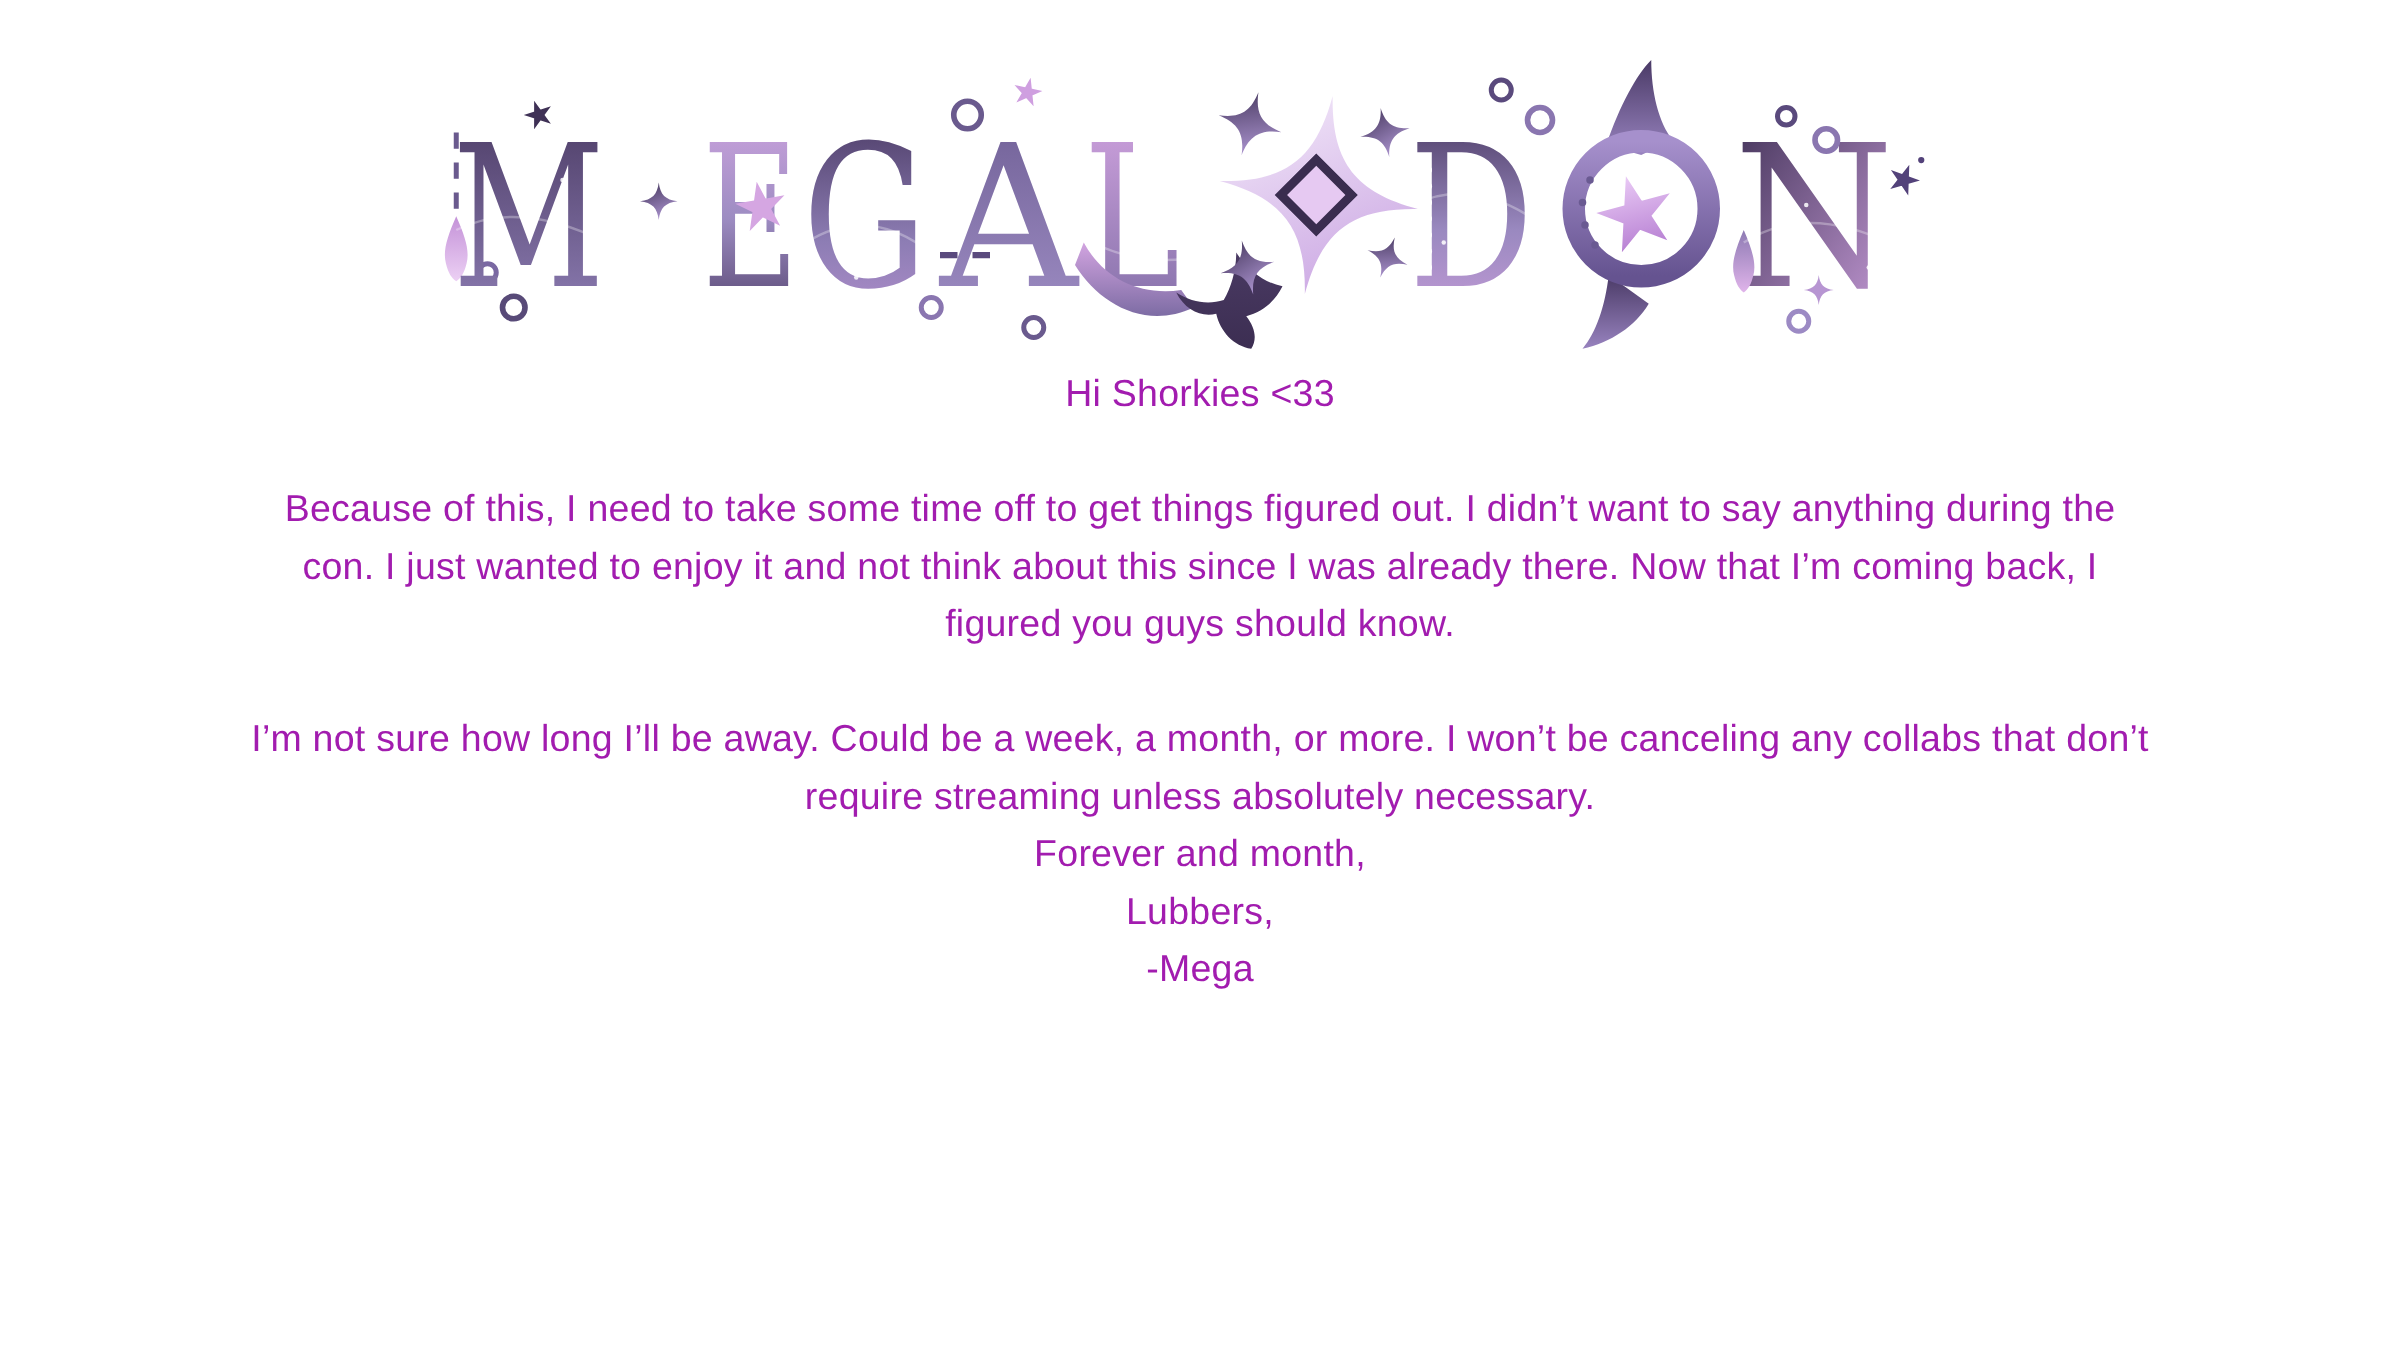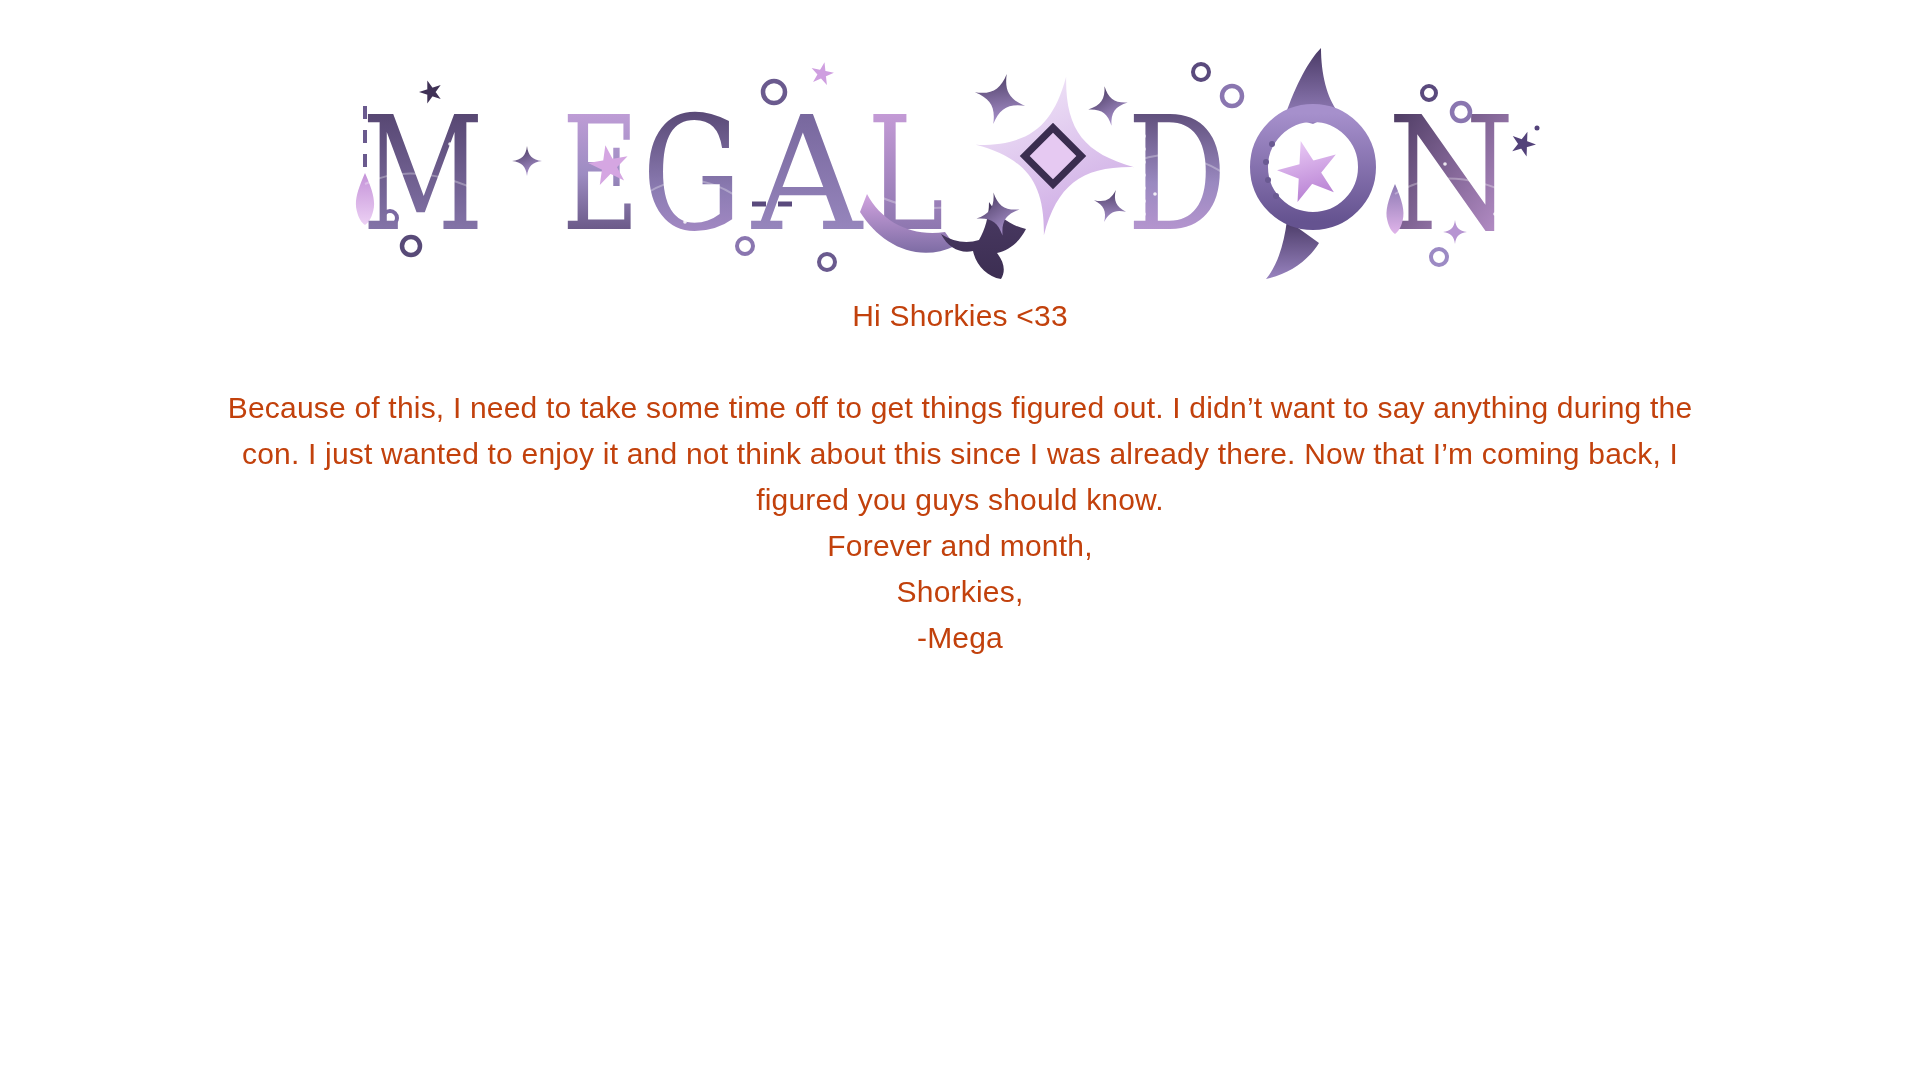--- a/index.html
+++ b/index.html
@@ -1,20 +1,20 @@
 <!DOCTYPE html>
 <html><head>
 <meta charset="utf-8">
 <style>
   html,body{margin:0;padding:0;background:#ffffff;}
   body{width:1920px;height:1080px;overflow:hidden;font-family:"Liberation Sans",sans-serif;}
   .page{width:1920px;padding-top:44px;box-sizing:border-box;}
   .logo-wrap{width:1210px;margin:0 auto;}
   .logo-wrap svg{display:block;}
-  .letter-text{width:1530px;margin:4px auto 0;text-align:center;color:#c2410c;
+  .letter-text{width:1530px;margin:4px auto 0;text-align:center;color:#a21caf;
                font-size:30px;line-height:46px;font-weight:400;letter-spacing:0.2px;}
   .letter-text p{margin:0;}
   .letter-text p.gap{margin-top:46px;}
 </style>
 </head>
 <body>
 
 <div class="page">
 
   <div class="logo-wrap">
@@ -180,18 +180,19 @@
           <circle cx="800" cy="150" r="1.8"></circle>
         <circle cx="1090" cy="120" r="1.8"></circle>
           <circle cx="1140" cy="170" r="1.8"></circle>
       </g>
     </svg>
   </div>
 
   <div class="letter-text">
     <p>Hi Shorkies &lt;33</p>
     <p class="gap">Because of this, I need to take some time off to get things figured out. I didn’t want to say anything during the con. I just wanted to enjoy it and not think about this since I was already there. Now that I’m coming back, I figured you guys should know.</p>
+    <p class="gap">I’m not sure how long I’ll be away. Could be a week, a month, or more. I won’t be canceling any collabs that don’t require streaming unless absolutely necessary.</p>
     <p>Forever and month,</p>
-    <p>Shorkies,</p>
+    <p>Lubbers,</p>
     <p>-Mega</p>
   </div>
 
 </div>
 
 </body></html>

